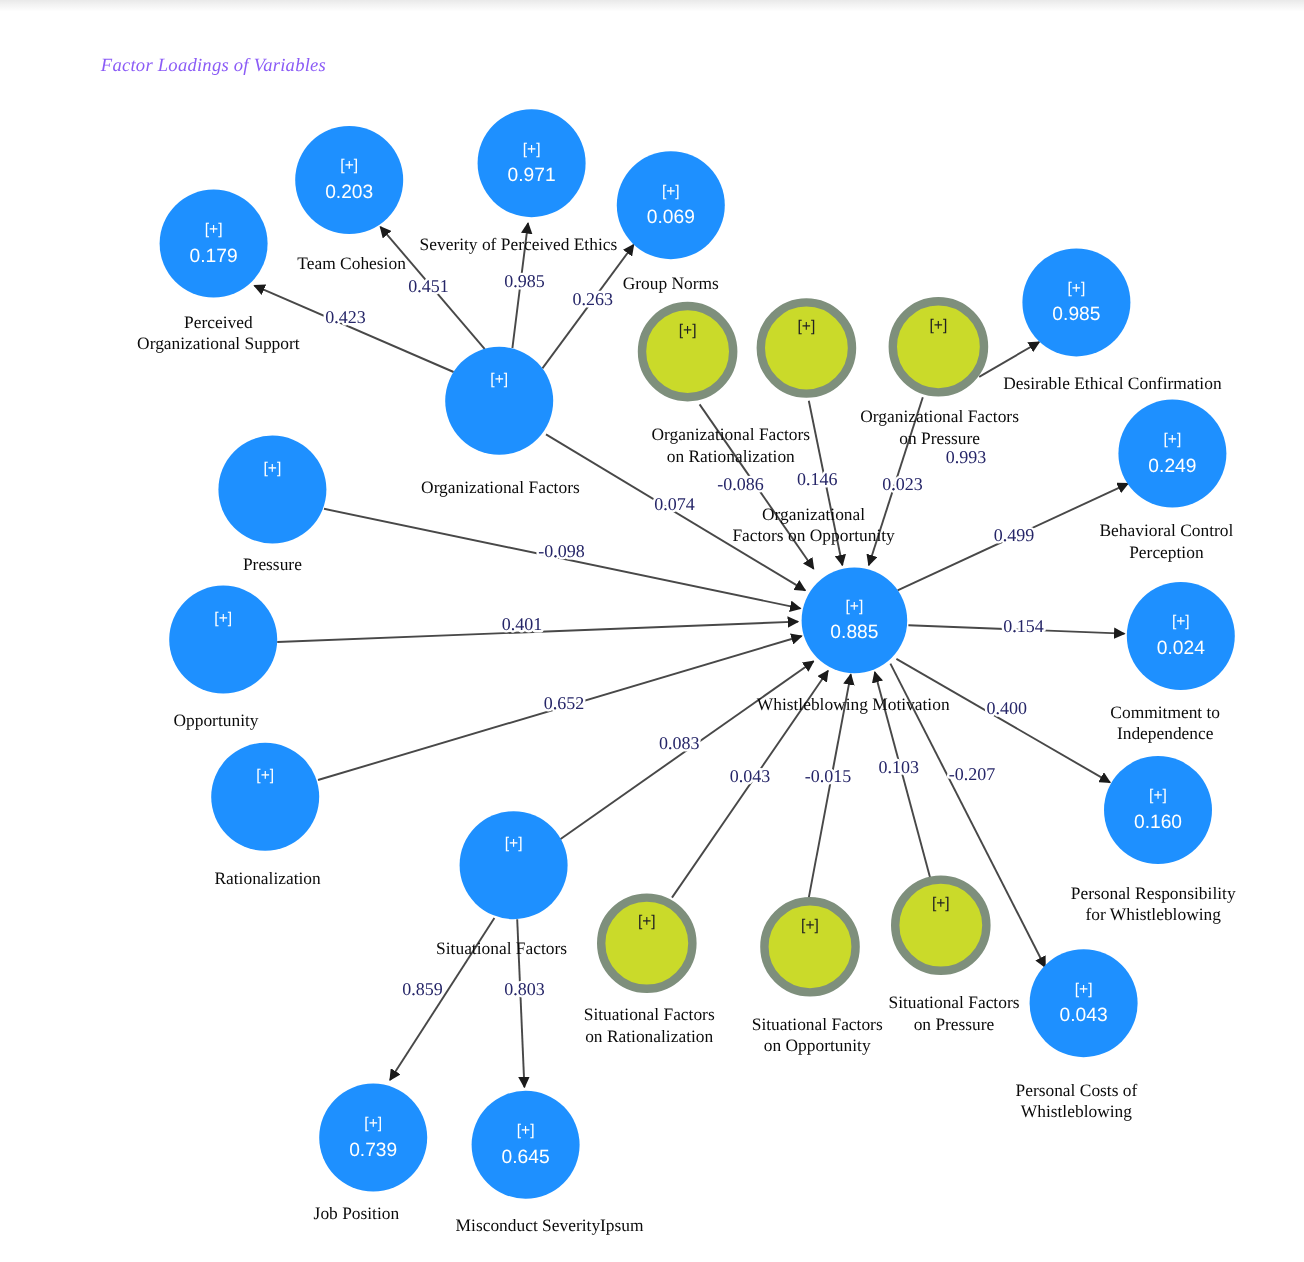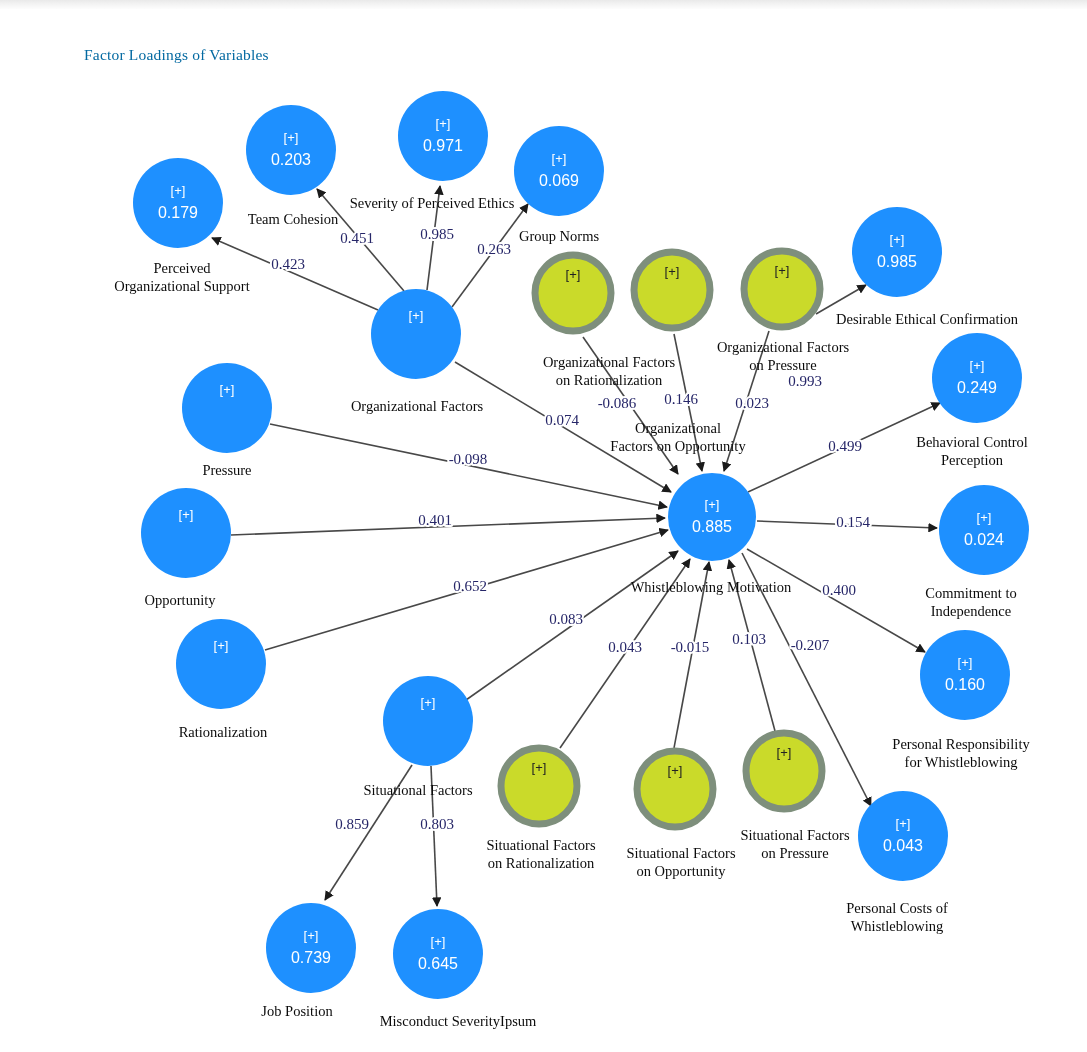--- a/index.html
+++ b/index.html
@@ -19,22 +19,23 @@
     left: 0; top: 0;
     width: 1087px;
     height: 9px;
     background: linear-gradient(to bottom, #e9e9e9 0%, #f3f3f3 45%, #fdfdfd 100%);
   }
   #figure-title {
     position: absolute;
     left: 84px;
     top: 46px;
     font-family: "Liberation Serif", "DejaVu Serif", serif;
+    font-style: italic;
     font-size: 15.5px;
-    color: #0369a1;
+    color: #8b5cf6;
     letter-spacing: 0.2px;
     white-space: nowrap;
   }
   #diagram {
     position: absolute;
     left: 0; top: 0;
     width: 1087px;
     height: 1052px;
   }
   .edge-line {

